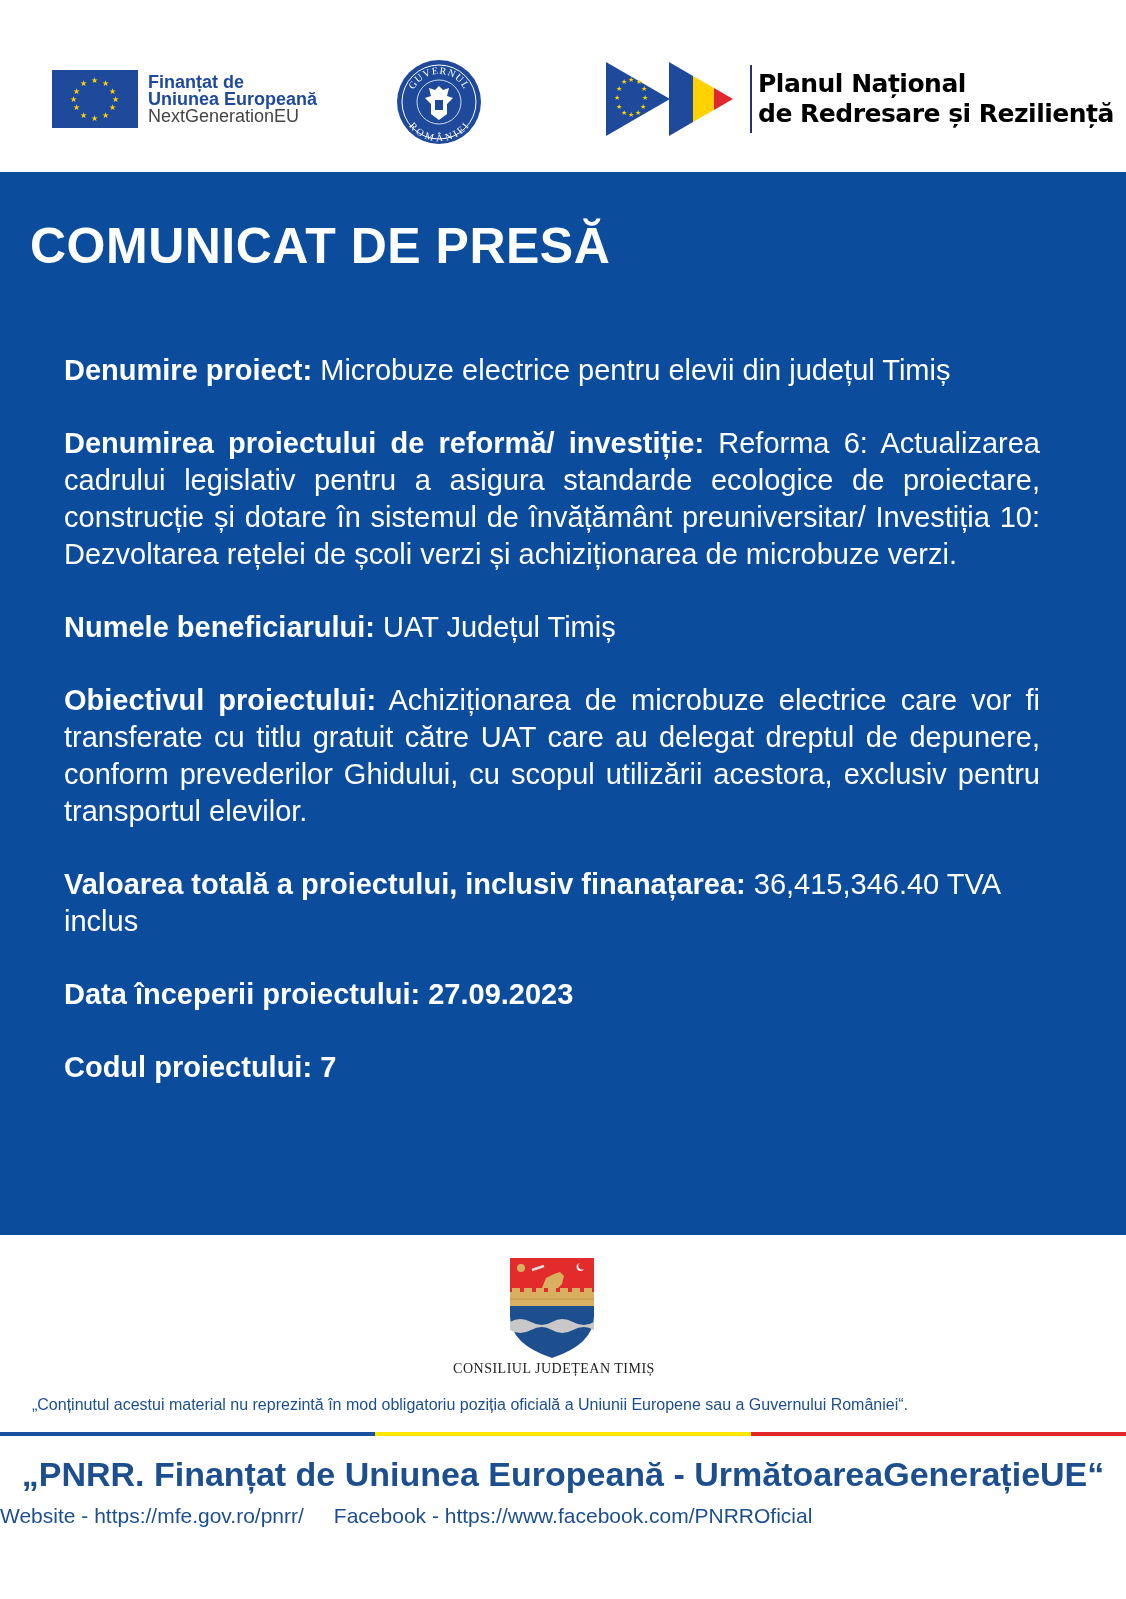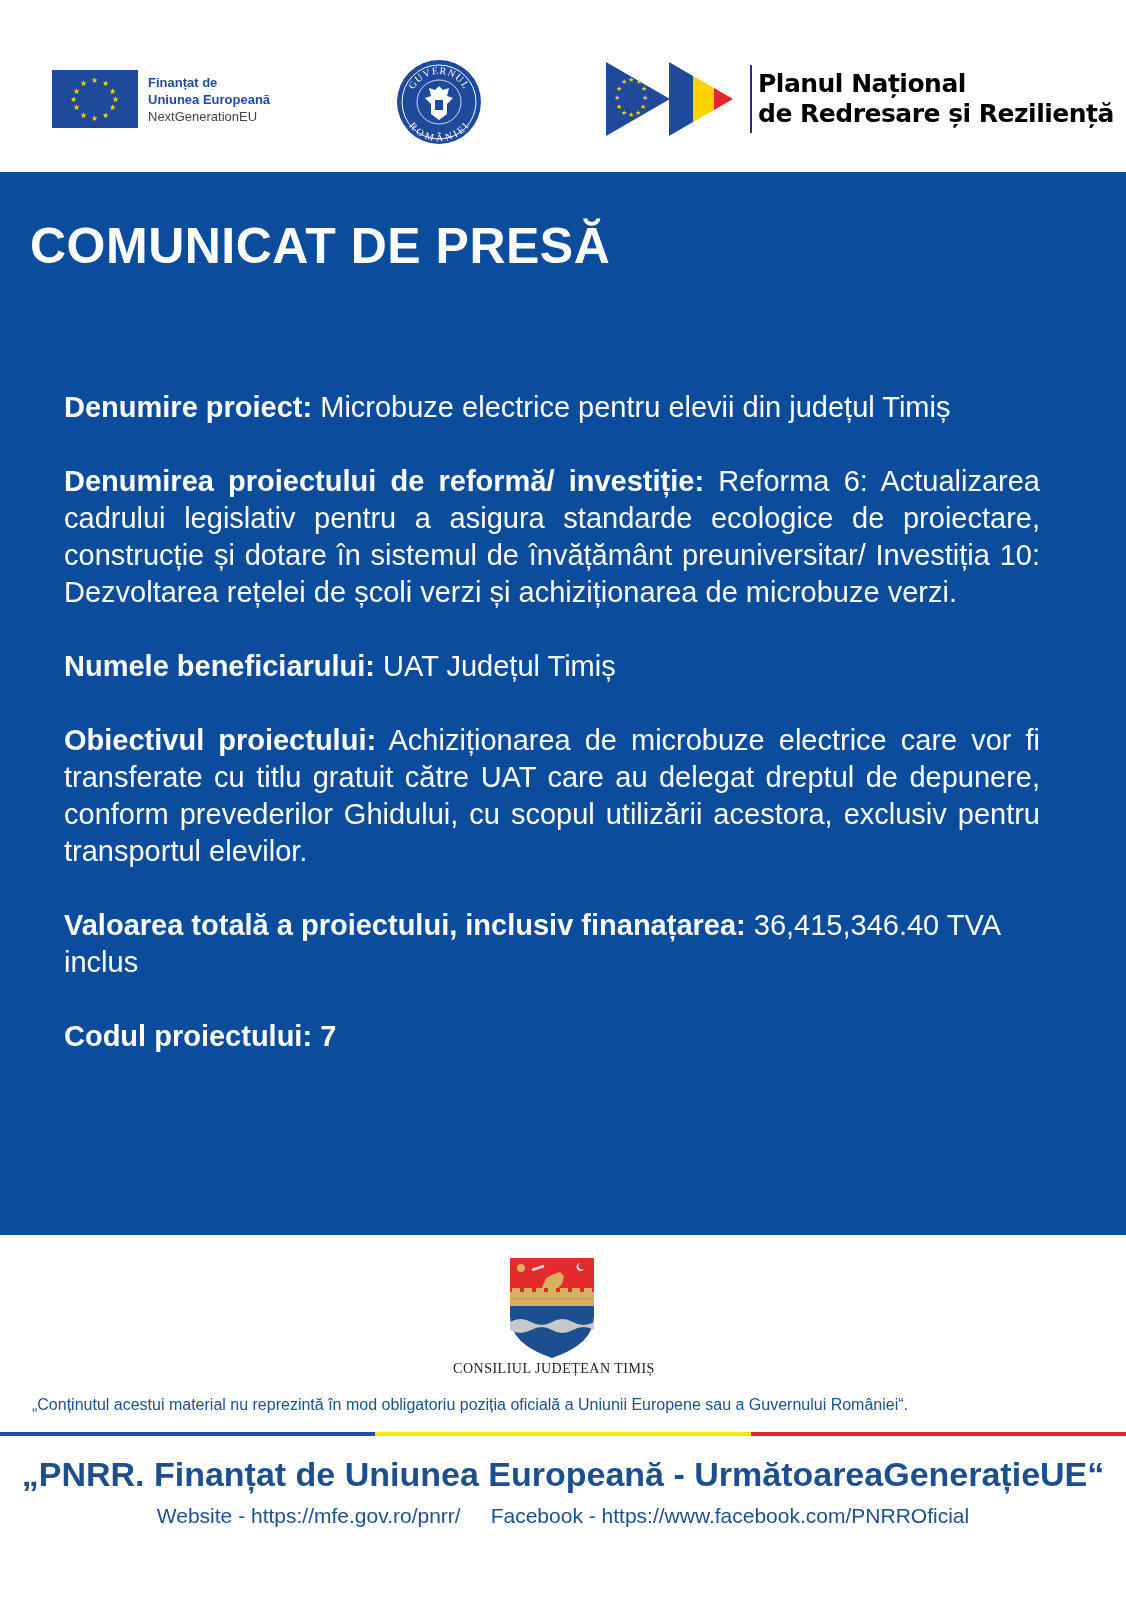--- a/index.html
+++ b/index.html
@@ -4,51 +4,51 @@
 <style>
   * { box-sizing: border-box; margin: 0; padding: 0; }
   html, body { width: 1126px; height: 1599px; background: #ffffff; overflow: hidden; }
   body { position: relative; font-family: "Liberation Sans", sans-serif; }
 
   
   .header { position: absolute; left: 0; top: 0; width: 1126px; height: 172px; background: #ffffff; }
   .eu-logo { position: absolute; left: 52px; top: 70px; display: flex; align-items: center; }
   .eu-flag { width: 86px; height: 58px; background: #1f4a9c; position: relative; }
   .eu-flag .star { position: absolute; color: #ffd200; font-size: 8px; line-height: 8px; }
-  .eu-text { margin-left: 10px; font-size: 13px; line-height: 17px; }
+  .eu-text { margin-left: 10px; font-size: 18px; line-height: 17px; }
   .eu-text .l1, .eu-text .l2 { color: #1f4a9c; font-weight: bold; }
   .eu-text .l3 { color: #444; }
 
   .gov-seal { position: absolute; left: 397px; top: 60px; width: 84px; height: 84px; border-radius: 50%; background: #1f4a9c; }
   .gov-seal svg { width: 84px; height: 84px; }
 
   .pnrr-logo { position: absolute; left: 606px; top: 62px; display: flex; align-items: center; }
   .pnrr-arrows { width: 140px; height: 74px; position: relative; }
   .pnrr-divider { width: 2px; height: 68px; background: #2b2f6b; margin-left: 4px; }
   .pnrr-text { margin-left: 6px; color: #000000; font-weight: bold; font-size: 25px; line-height: 30px; font-family: "DejaVu Sans", sans-serif; letter-spacing: -0.5px; }
 
   
   .panel { position: absolute; left: 0; top: 172px; width: 1126px; height: 1063px; background: #0c4c9c; color: #ffffff; }
   .panel-title { position: absolute; left: 8px; top: 44px; width: 1126px; text-align: left; font-weight: bold; font-size: 50px; line-height: 60px; letter-spacing: 0.5px; padding-left: 22px; }
   .panel-subtitle { position: absolute; left: 0; top: 116px; width: 1126px; text-align: center; font-size: 40px; line-height: 52px; }
   .fields { position: absolute; left: 64px; top: 180px; width: 976px; font-size: 29px; line-height: 37px; }
-  .field { text-align: justify; margin-bottom: 36px; margin-top: 37px; }
+  .field { text-align: justify; margin-bottom: 36px; }
   .field .label { font-weight: bold; }
   .field.allbold { font-weight: bold; }
 
   
   .crest { position: absolute; left: 510px; top: 1258px; width: 84px; height: 100px; }
   .council-name { position: absolute; left: 0; top: 1361px; width: 1108px; text-align: center; font-family: "Liberation Serif", serif; font-size: 14px; color: #222; letter-spacing: 0.5px; }
   .disclaimer { position: absolute; left: 0; top: 1396px; width: 940px; text-align: center; font-size: 16px; color: #1d4f8f; }
   .tricolor { position: absolute; left: 0; top: 1432px; width: 1126px; height: 4px; display: flex; }
   .tricolor .blue { flex: 1; background: #1c4fa0; }
   .tricolor .yellow { flex: 1; background: #ffe800; }
   .tricolor .red { flex: 1; background: #e1282c; }
   .slogan { position: absolute; left: 0; top: 1455px; width: 1126px; text-align: center; font-weight: bold; font-size: 34px; color: #1d4f8f; }
-  .links { position: absolute; left: 0; top: 1504px; width: 1126px; text-align: center; font-size: 21px; color: #1d4f8f; }
+  .links { position: absolute; left: 0; top: 1504px; width: 1126px; font-size: 21px; color: #1d4f8f; }
   .links a { color: #1d4f8f; text-decoration: none; }
   .links .sep { display: inline-block; width: 30px; }
 </style>
 </head>
 <body>
 
 <div class="header">
   <div class="eu-logo">
     <div class="eu-flag">
       <span class="star" style="left:39px;top:7px">★</span>
@@ -136,20 +136,23 @@
     <div class="field">
       <span class="label">Numele beneficiarului:</span><span class="value"> UAT Județul Timiș</span>
     </div>
     <div class="field">
       <span class="label">Obiectivul proiectului:</span><span class="value"> Achiziționarea de microbuze electrice care vor fi transferate cu titlu gratuit către UAT care au delegat dreptul de depunere, conform prevederilor Ghidului, cu scopul utilizării acestora, exclusiv pentru transportul elevilor.</span>
     </div>
     <div class="field" style="text-align:left">
       <span class="label">Valoarea totală a proiectului, inclusiv finanațarea:</span><span class="value"> 36,415,346.40 TVA inclus</span>
     </div>
     <div class="field allbold">
+      <span class="label">Data începerii proiectului:</span><span class="value"> 27.09.2023</span>
+    </div>
+    <div class="field allbold">
       <span class="label">Codul proiectului:</span><span class="value"> 7</span>
     </div>
   </div>
 </div>
 
 <div class="crest">
   <svg width="84" height="100" viewBox="0 0 84 100">
     <path d="M0 0 H84 V58 Q84 86 42 100 Q0 86 0 58 Z" fill="#1d4f8f"></path>
     <rect x="0" y="0" width="84" height="46" fill="#e32b2b"></rect>
     <rect x="0" y="34" width="84" height="14" fill="#d9b060"></rect>

